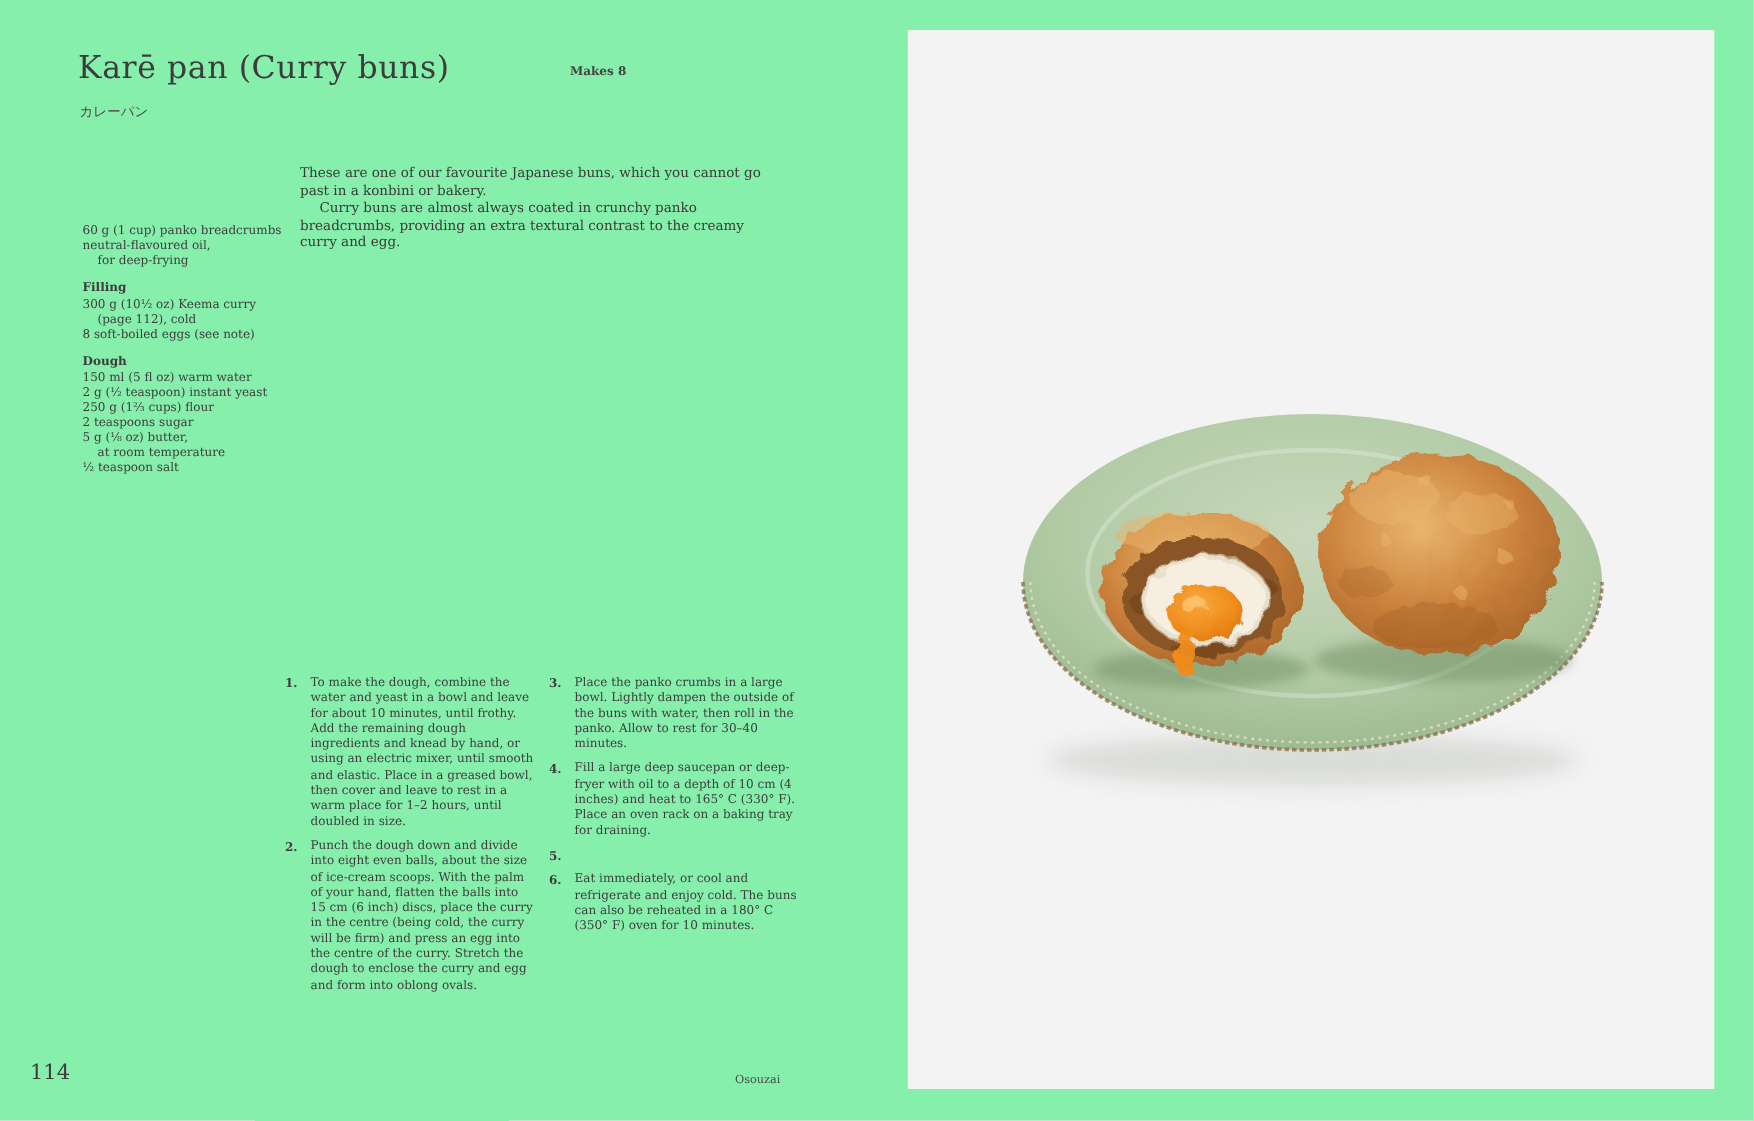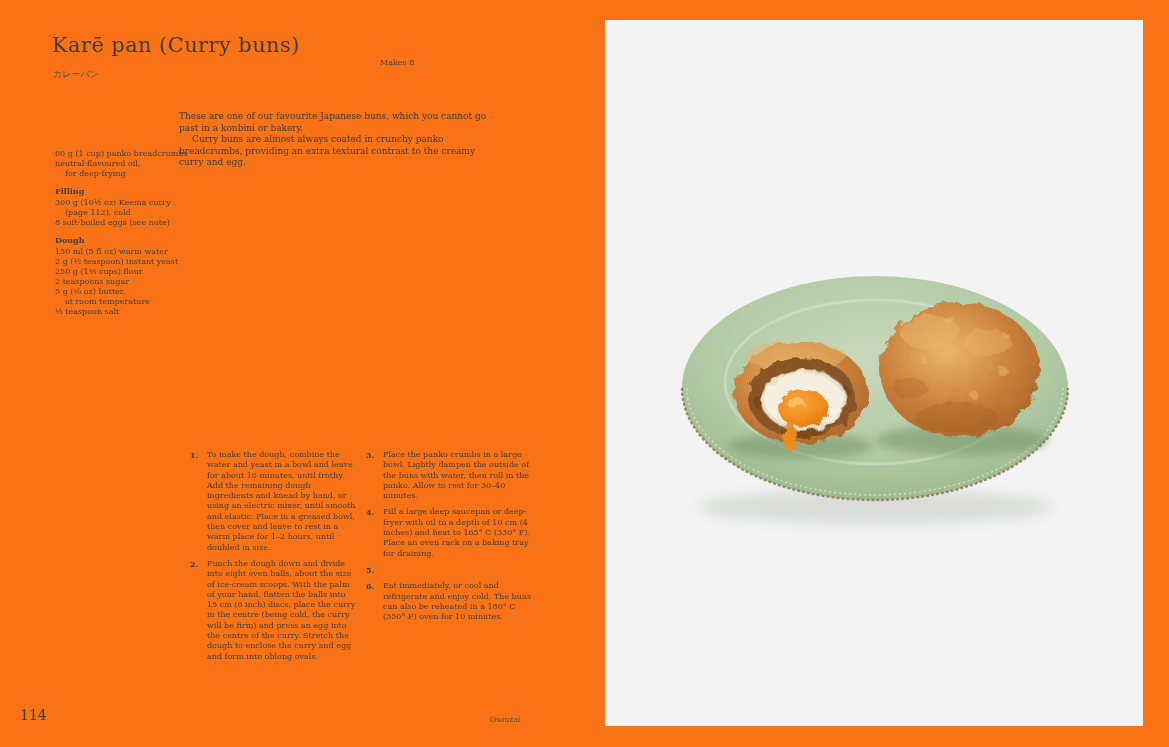--- a/index.html
+++ b/index.html
@@ -1,30 +1,30 @@
 <!DOCTYPE html>
 <html><head>
 <meta charset="utf-8">
 <style>
   * { margin:0; padding:0; box-sizing:border-box; }
   html,body { background:#e8e8e8; }
   .book-page {
-    position:relative; width:1169px; height:747px; background:#f97316;
+    position:relative; width:1169px; height:747px; background:#86efac;
     font-family:"DejaVu Serif", serif; color:#3d3d3d; overflow:hidden;
   }
   .abs { position:absolute; }
   .recipe-title { left:52px; top:33px; font-size:21px; font-weight:500; letter-spacing:0.4px; color:#3c3c3c; }
-  .yield { left:380px; top:58px; font-size:8px; color:#454545; }
+  .yield { left:380px; top:42px; font-size:8px; color:#454545;font-weight:bold; }
   .jp-title { left:53px; top:68px; font-size:9px; color:#4a4a4a; font-family:"DejaVu Sans", sans-serif;text-align:center; }
   .ingredients { left:55px; top:112px; width:140px; font-size:8px; line-height:10px;margin-top:37px; }
   .ing-group { margin-top:7px; }
   .ing-group:first-child { margin-top:0; }
   .ing-head { font-weight:bold; margin-bottom:2px; }
   .ing-indent { padding-left:10px; }
-  .intro { left:179px; top:111px; width:318px; font-size:9px; line-height:11.6px; color:#3a3a3a; }
+  .intro { left:200px; top:111px; width:318px; font-size:9px; line-height:11.6px; color:#3a3a3a; }
   .intro p { margin:0; }
   .intro .p2 { text-indent:13px; }
   .steps-col { top:450px; width:172px; font-size:8px; line-height:10.3px; }
   .col1 { left:190px; }
   .col2 { left:366px; }
   .step { display:flex; margin-bottom:6px; }
   .step-num { width:17px; flex:none; font-weight:bold; }
   .step-text { width:150px; }
   .note { left:55px; top:616px; width:132px; font-size:8px; line-height:10px; }
   .note-head { font-weight:bold; margin-bottom:3px; }

